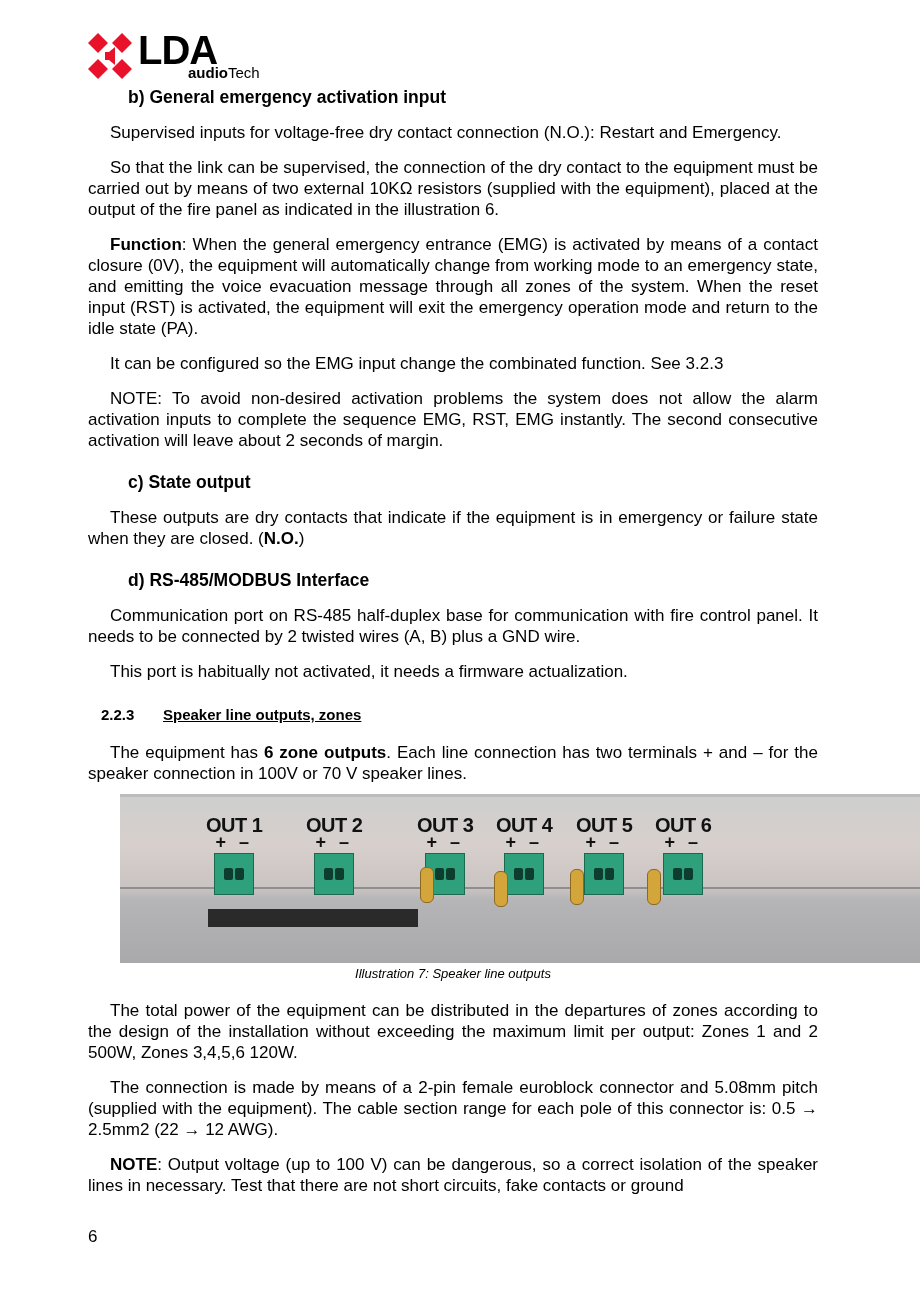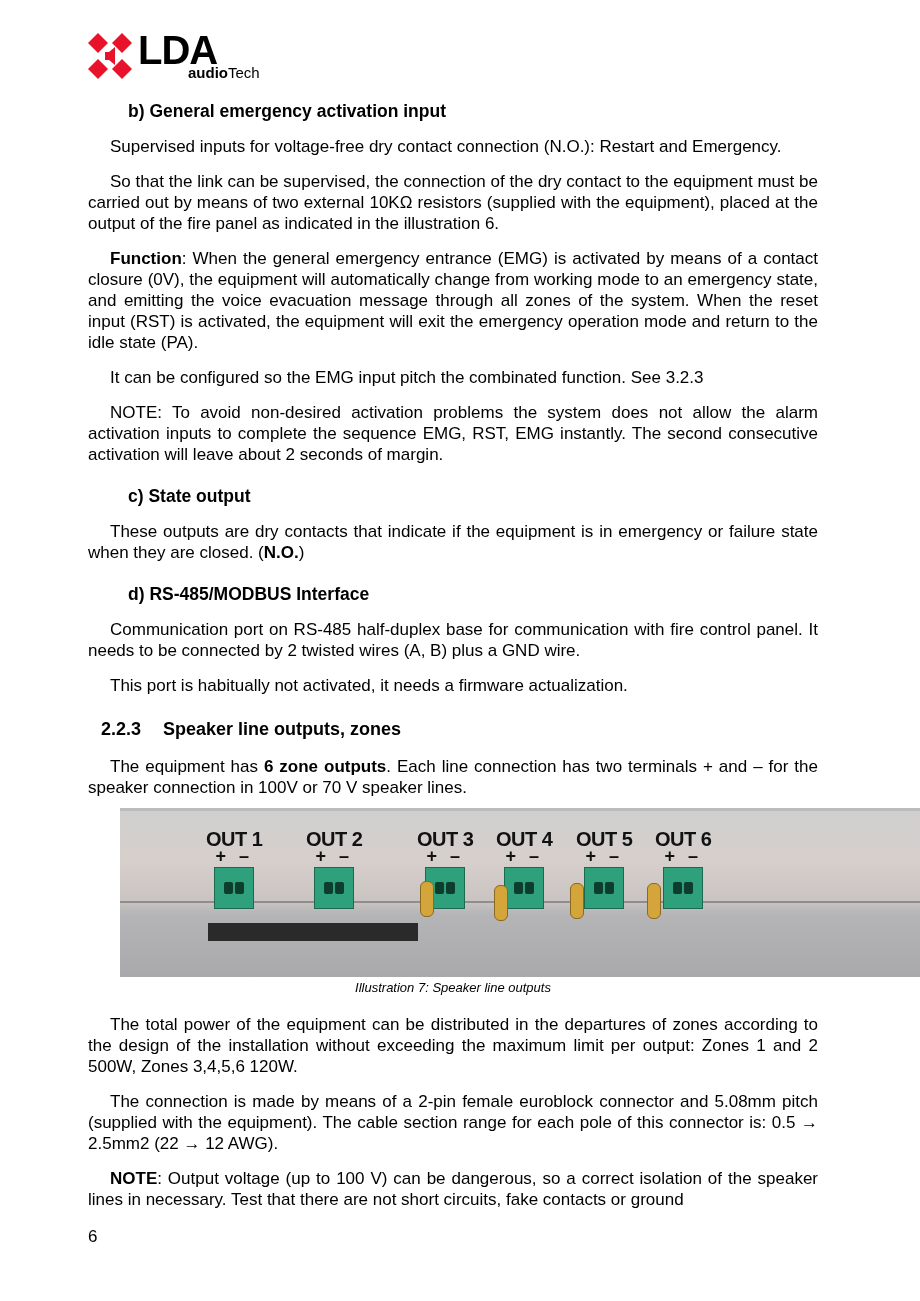--- a/index.html
+++ b/index.html
@@ -5,24 +5,24 @@
   html, body { margin:0; padding:0; background:#ffffff; }
   body { width:920px; height:1301px; position:relative; overflow:hidden;
          font-family:"Liberation Sans", sans-serif; color:#000; }
   .logo { position:absolute; left:86px; top:32px; width:150px; height:52px; }
   .logo .mark { position:absolute; left:0; top:0; width:48px; height:48px; }
   .logo .lda { position:absolute; left:52px; top:-6px; font-family:"Liberation Sans", sans-serif;
                font-weight:bold; font-size:40px; letter-spacing:-1px; color:#000; line-height:48px; }
   .logo .sub { position:absolute; left:54px; top:32px; font-size:15px; color:#000; line-height:18px;margin-left:48px; }
   .logo .sub b { font-weight:bold; }
 
-  .content { position:absolute; left:88px; top:100px; width:730px; font-size:17px; line-height:21px; }
+  .content { position:absolute; left:88px; top:86px; width:730px; font-size:17px; line-height:21px; }
   .h4 { font-weight:bold; font-size:17.5px; margin:0 0 10px 40px; line-height:22px; }
   p.para { margin:14px 0 5px 0; text-align:justify; text-indent:22px; }
-  .h3 { font-weight:bold; font-size:18px; margin:0 0 8px 13px; line-height:26px; }
+  .h3 { font-weight:bold; font-size:15px; margin:0 0 8px 13px; line-height:26px;text-decoration:underline; }
   .h3 .num { display:inline-block; width:62px; }
   .gap { height:15px; }
 
   .figure { position:relative; margin:10px 0 0 32px; width:820px; height:166px;
             background:linear-gradient(180deg,#cfcfcf 0%,#d7cfcc 30%,#c9c3c1 55%,#b5b5b7 62%,#a9a9ab 100%);
             border-top:3px solid #bcbcbc; overflow:hidden; }
   .figure .shelf { position:absolute; left:0; right:0; top:90px; height:2px; background:#8e8e90; }
   .out { position:absolute; top:18px; text-align:center; }
   .out .lbl { font-weight:bold; font-size:20px; line-height:20px; letter-spacing:-0.5px; color:#111; }
   .out .pm { font-weight:bold; font-size:18px; line-height:14px; letter-spacing:4px; color:#111; }
@@ -52,21 +52,21 @@
   </svg>
   <span class="lda">LDA</span>
   <span class="sub"><b>audio</b><span>Tech</span></span>
 </div>
 
 <div class="content">
   <div class="h4">b) General emergency activation input</div>
   <p class="para">Supervised inputs for voltage-free dry contact connection (N.O.): Restart and Emergency.</p>
   <p class="para">So that the link can be supervised, the connection of the dry contact to the equipment must be carried out by means of two external 10KΩ resistors (supplied with the equipment), placed at the output of the fire panel as indicated in the illustration 6.</p>
   <p class="para"><b>Function</b><span>: When the general emergency entrance (EMG) is activated by means of a contact closure (0V), the equipment will automatically change from working mode to an emergency state, and emitting the voice evacuation message through all zones of the system. When the reset input (RST) is activated, the equipment will exit the emergency operation mode and return to the idle state (PA).</span></p>
-  <p class="para">It can be configured so the EMG input pitch the combinated function. See 3.2.3</p>
+  <p class="para">It can be configured so the EMG input change the combinated function. See 3.2.3</p>
   <p class="para">NOTE: To avoid non-desired activation problems the system does not allow the alarm activation inputs to complete the sequence EMG, RST, EMG instantly. The second consecutive activation will leave about 2 seconds of margin.</p>
   <div class="gap"></div>
 
   <div class="h4">c) State output</div>
   <p class="para"><span>These outputs are dry contacts that indicate if the equipment is in emergency or failure state when they are closed. (</span><b>N.O.</b><span>)</span></p>
   <div class="gap"></div>
 
   <div class="h4">d) RS-485/MODBUS Interface</div>
   <p class="para">Communication port on RS-485 half-duplex base for communication with fire control panel. It needs to be connected by 2 twisted wires (A, B) plus a GND wire.</p>
   <p class="para">This port is habitually not activated, it needs a firmware actualization.</p>

